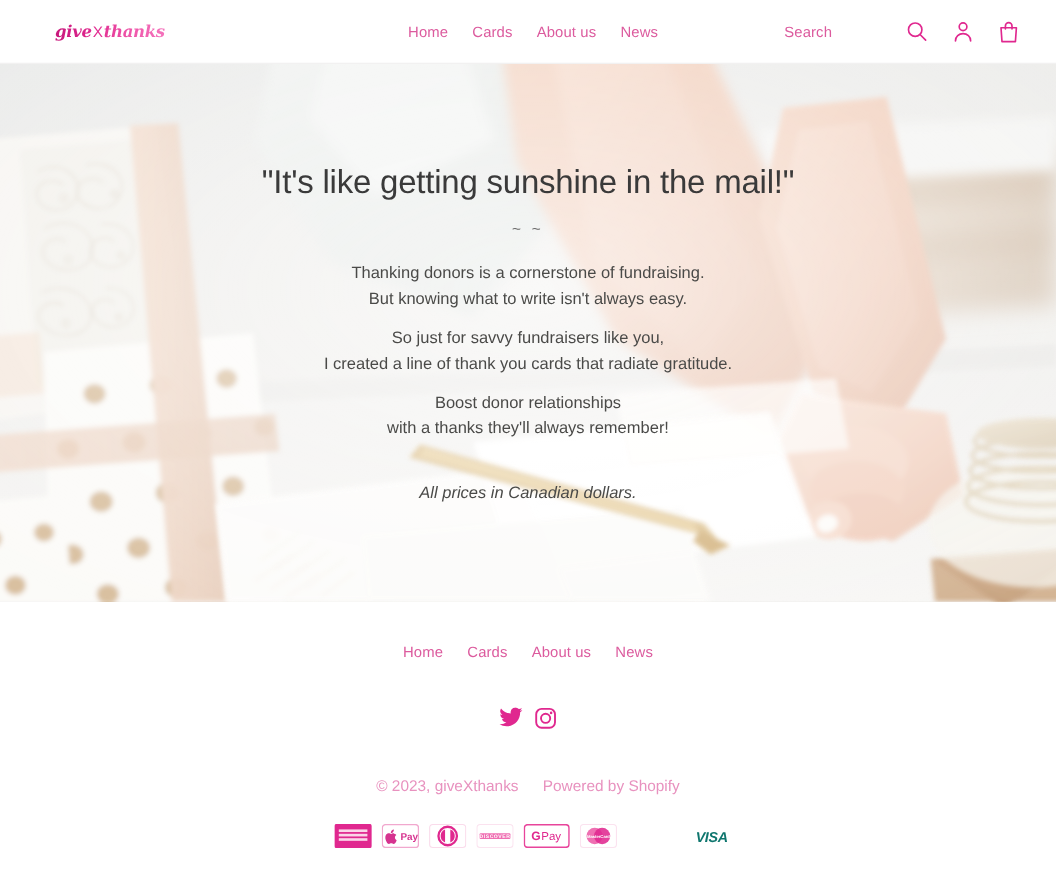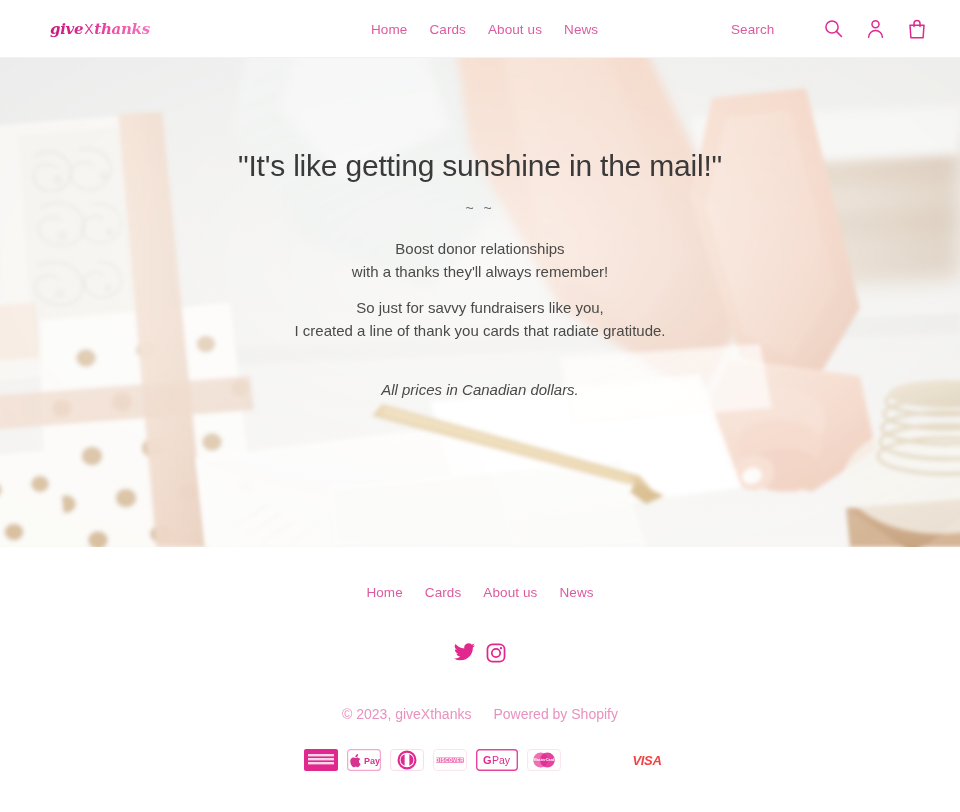--- a/index.html
+++ b/index.html
@@ -62,21 +62,21 @@
   .header-nav a, .header-search {
     font-size: 13.5px;
     color: #dc5b9e;
     text-decoration: none;
     letter-spacing: 0.1px;
     white-space: nowrap;
     cursor: pointer;
   }
   .header-search {
     position: absolute;
-    left: 731px;
+    left: 713px;
     top: 50%;
     transform: translateY(-50%);
   }
 
   .header-icons {
     position: absolute;
     right: 32px;
     top: 50%;
     transform: translateY(-50%);
     display: flex;
@@ -198,21 +198,21 @@
     justify-content: center;
     flex: none;
   }
   .pay svg { display: block; }
   .pay-visa {
     margin-left: 62px;
     font-family: "Liberation Sans", sans-serif;
     font-size: 13px;
     font-weight: 700;
     font-style: italic;
-    color: #ef4444;
+    color: #0f766e;
     letter-spacing: -0.3px;
   }
 </style>
 </head>
 <body>
 
 <header class="site-header">
 
   <div class="logo">
     <span>give</span><span class="xmark">X</span><span>thanks</span>
@@ -444,29 +444,33 @@
 
       <rect width="960" height="489" fill="url(#softLight)"></rect>
       <rect width="960" height="489" fill="#ffffff" opacity="0.18"></rect>
     </g>
   </svg>
 
   <div class="hero-overlay-text">
     <h1 class="hero-title">"It's like getting sunshine in the mail!"</h1>
     <div class="hero-tilde">~ ~</div>
 
+    <p class="hero-para">
+      <span>Thanking donors is a cornerstone of fundraising.</span><br>
+      <span>But knowing what to write isn't always easy.</span>
+    </p>
+
+    <p class="hero-para">
+      <span>So just for savvy fundraisers like you,</span><br>
+      <span>I created a line of thank you cards that radiate gratitude.</span>
+    </p>
 
     <p class="hero-para">
       <span>Boost donor relationships</span><br>
       <span>with a thanks they'll always remember!</span>
-    </p>
-
-    <p class="hero-para">
-      <span>So just for savvy fundraisers like you,</span><br>
-      <span>I created a line of thank you cards that radiate gratitude.</span>
     </p>
 
     <p class="hero-para">
       <br>
       <span class="hero-last-italic">All prices in Canadian dollars.</span>
     </p>
   </div>
 </section>
 
 <footer class="site-footer">

